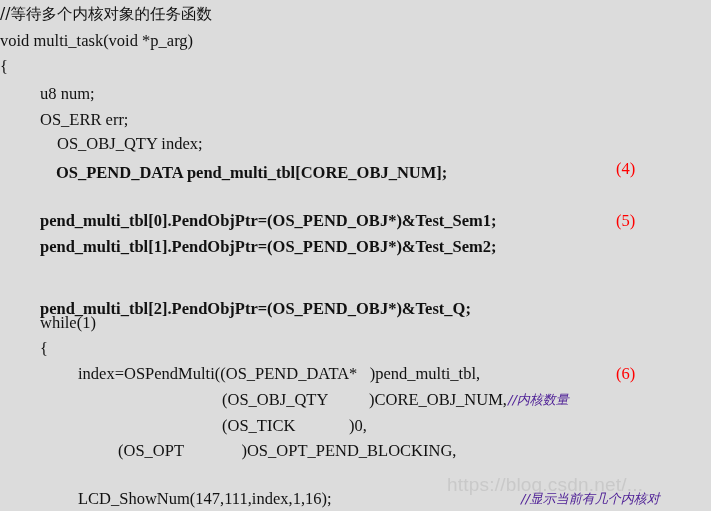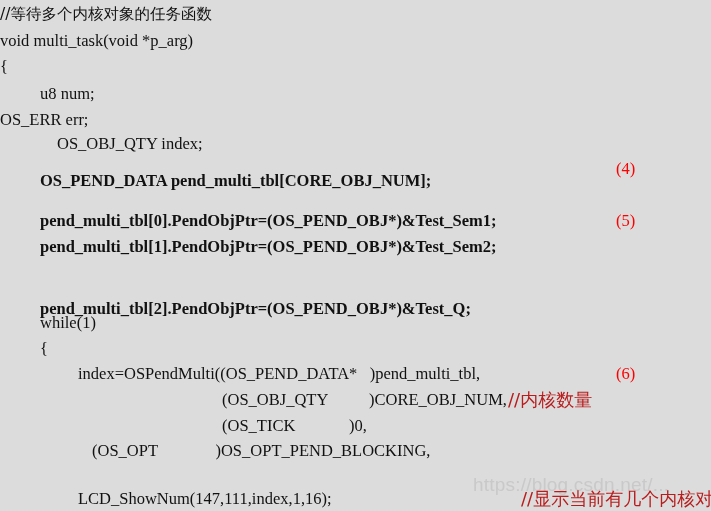--- a/index.html
+++ b/index.html
@@ -51,51 +51,51 @@
   }
   .watermark {
     position: absolute;
     color: #c9c9c9;
     font-size: 19px;
     font-family: "Liberation Sans", "DejaVu Sans", sans-serif;
     letter-spacing: 0.2px;
     white-space: pre;
     pointer-events: none;
     user-select: none;
-    margin-left: 26px;
   }
   .tail-comment {
     position: absolute;
     white-space: pre;
-    color: #b91c1c;
-    font-size: 18px;
+    color: #4c1d95;
+    font-size: 13px;
     line-height: 25px;
+    font-style: italic;
   }
 </style>
 </head>
 <body>
 
 <div id="code-sheet">
 
 <div class="watermark" style="left: 447px; top: 474px;">https://blog.csdn.net/...</div>
     <div class="code-line cjk" style="top: 2px; padding-left: 0px; box-sizing: border-box;">//等待多个内核对象的任务函数</div>
     <div class="code-line" style="top: 28px; padding-left: 0px; box-sizing: border-box;">void multi_task(void *p_arg)</div>
     <div class="code-line" style="top: 54px; padding-left: 0px; box-sizing: border-box;">{</div>
     <div class="code-line" style="top: 81px; padding-left: 40px; box-sizing: border-box;">u8 num;</div>
-    <div class="code-line" style="top: 107px; box-sizing: border-box;">OS_ERR err;</div>
+    <div class="code-line" style="top: 107px; padding-left: 40px; box-sizing: border-box;">OS_ERR err;</div>
     <div class="code-line" style="top: 131px; padding-left: 57px; box-sizing: border-box;">OS_OBJ_QTY index;</div>
-    <div class="code-line bold" style="top: 168px; padding-left: 40px; box-sizing: border-box;">OS_PEND_DATA pend_multi_tbl[CORE_OBJ_NUM];</div>
+    <div class="code-line bold" style="top: 160px; padding-left: 56px; box-sizing: border-box;">OS_PEND_DATA pend_multi_tbl[CORE_OBJ_NUM];</div>
     <div class="code-line bold" style="top: 208px; padding-left: 40px; box-sizing: border-box;">pend_multi_tbl[0].PendObjPtr=(OS_PEND_OBJ*)&amp;Test_Sem1;</div>
     <div class="code-line bold" style="top: 234px; padding-left: 40px; box-sizing: border-box;">pend_multi_tbl[1].PendObjPtr=(OS_PEND_OBJ*)&amp;Test_Sem2;</div>
     <div class="code-line bold" style="top: 260px; padding-left: 40px; box-sizing: border-box; margin-top: 36px;">pend_multi_tbl[2].PendObjPtr=(OS_PEND_OBJ*)&amp;Test_Q;</div>
     <div class="code-line" style="top: 310px; padding-left: 40px; box-sizing: border-box;">while(1)</div>
     <div class="code-line" style="top: 336px; padding-left: 40px; box-sizing: border-box;">{</div>
     <div class="code-line" style="top: 361px; padding-left: 78px; box-sizing: border-box;">index=OSPendMulti((OS_PEND_DATA*   )pend_multi_tbl,</div>
     <div class="code-line" style="top: 387px; padding-left: 222px; box-sizing: border-box;">(OS_OBJ_QTY          )CORE_OBJ_NUM,</div>
     <div class="code-line" style="top: 413px; padding-left: 222px; box-sizing: border-box;">(OS_TICK             )0,</div>
-    <div class="code-line" style="top: 438px; padding-left: 92px; box-sizing: border-box;">(OS_OPT              )OS_OPT_PEND_BLOCKING,</div>
+    <div class="code-line" style="top: 438px; padding-left: 118px; box-sizing: border-box;">(OS_OPT              )OS_OPT_PEND_BLOCKING,</div>
     <div class="code-line" style="top: 486px; padding-left: 78px; box-sizing: border-box;">LCD_ShowNum(147,111,index,1,16);</div>
     <div class="marker" style="left: 616px; top: 156px;">(4)</div>
     <div class="marker" style="left: 616px; top: 208px;">(5)</div>
     <div class="marker" style="left: 616px; top: 361px;">(6)</div>
     <div class="tail-comment cjk" style="left: 508px; top: 387px;">//内核数量</div>
     <div class="tail-comment cjk" style="left: 521px; top: 486px;">//显示当前有几个内核对</div>
   </div>
 
 </body></html>

